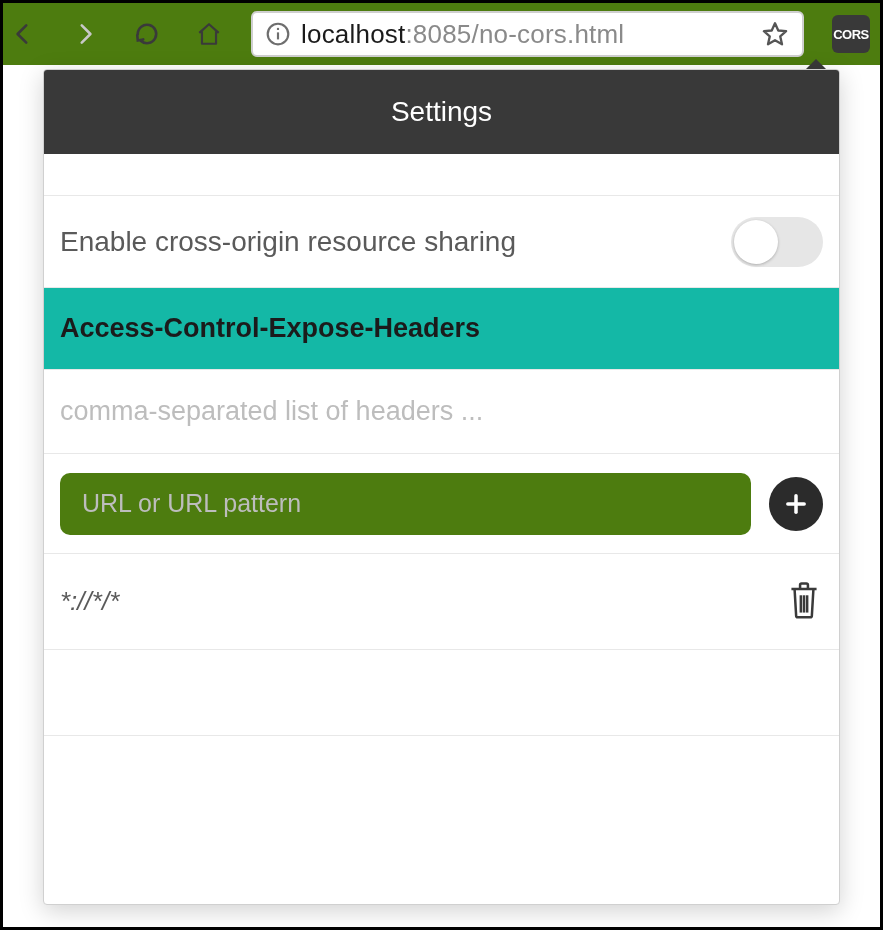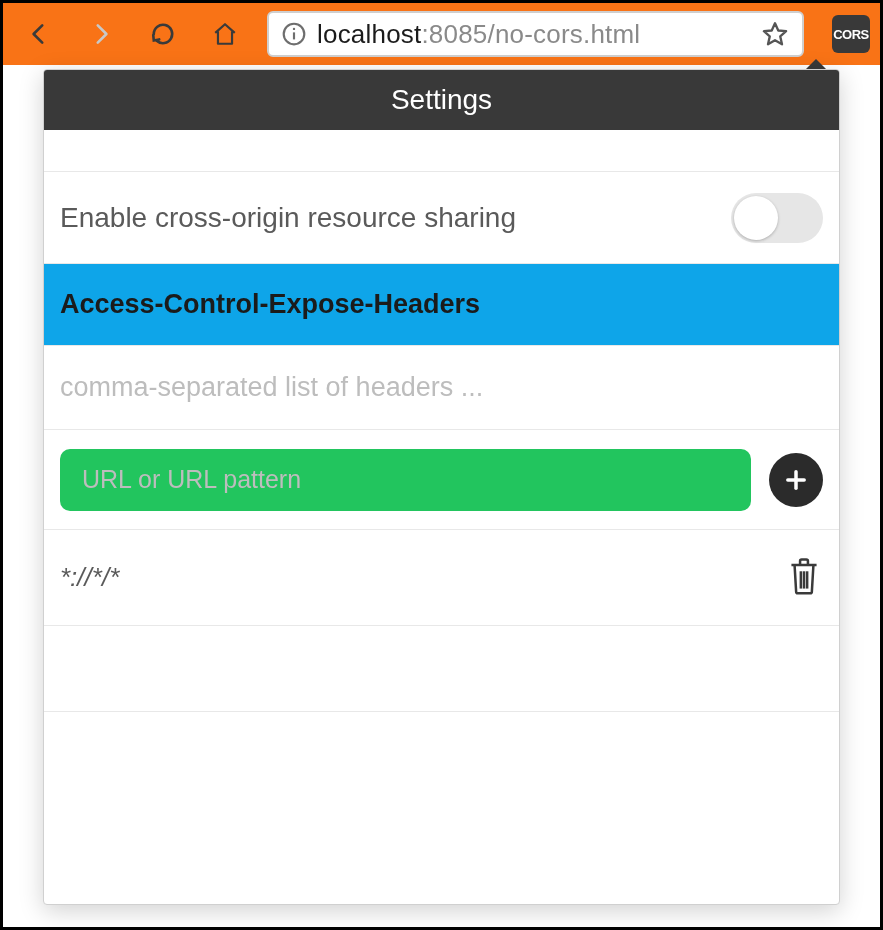--- a/index.html
+++ b/index.html
@@ -10,23 +10,23 @@
     border: 3px solid #000;
     position: relative;
     overflow: hidden;
   }
 
   
   .toolbar {
     display: flex;
     align-items: center;
     height: 62px;
-    padding: 0 10px 0 16px;
+    padding: 0 10px 0 0;
     gap: 22px;
-    background: #f97316;
+    background: #4d7c0f;
   }
   .nav-btn {
     width: 40px;
     height: 40px;
     display: flex;
     align-items: center;
     justify-content: center;
     color: #3a3a3a;
     border-radius: 4px;
   }
@@ -95,21 +95,21 @@
     border-radius: 4px;
     box-shadow: 0 6px 24px rgba(0,0,0,0.18);
     display: flex;
     flex-direction: column;
     overflow: hidden;
   }
 
   .popup-header {
     background: #393939;
     color: #fff;
-    height: 60px;
+    height: 84px;
     display: flex;
     align-items: center;
     justify-content: center;
     font-size: 28px;
     font-weight: 400;
   }
 
   .gap-strip { height: 42px; background: #fff; border-bottom: 1px solid #e8e8e8; }
 
   .row {
@@ -140,21 +140,21 @@
     position: absolute;
     left: 3px; top: 3px;
     width: 44px; height: 44px;
     background: #fff;
     border-radius: 50%;
     box-shadow: 0 1px 3px rgba(0,0,0,0.25);
   }
 
   .row-section-head {
     height: 82px;
-    background: #0ea5e9;
+    background: #14b8a6;
     gap: 10px;
   }
   .row-section-head .label {
     font-size: 27px;
     color: #1b1b1b;
     font-weight: 700;
   }
 
   .row-input {
     height: 84px;
@@ -168,21 +168,21 @@
     background: transparent;
   }
   .ghost-input::placeholder { color: #bdbdbd; }
 
   .row-add {
     height: 100px;
     gap: 18px;
   }
   .pill-input-wrap {
     flex: 1;
-    background: #22c55e;
+    background: #4d7c0f;
     border-radius: 10px;
     height: 62px;
     display: flex;
     align-items: center;
     padding: 0 22px;
   }
   .pill-input {
     width: 100%;
     border: none; outline: none;
     background: transparent;

